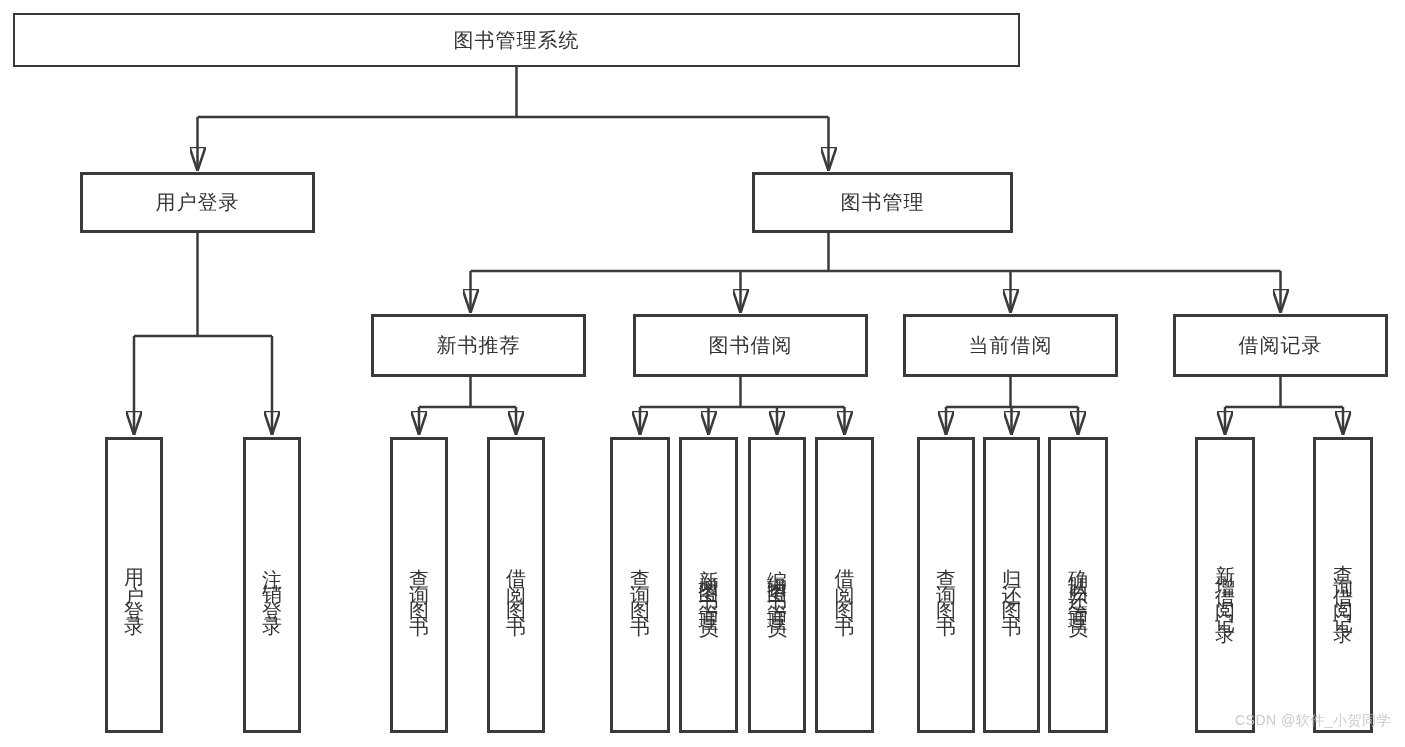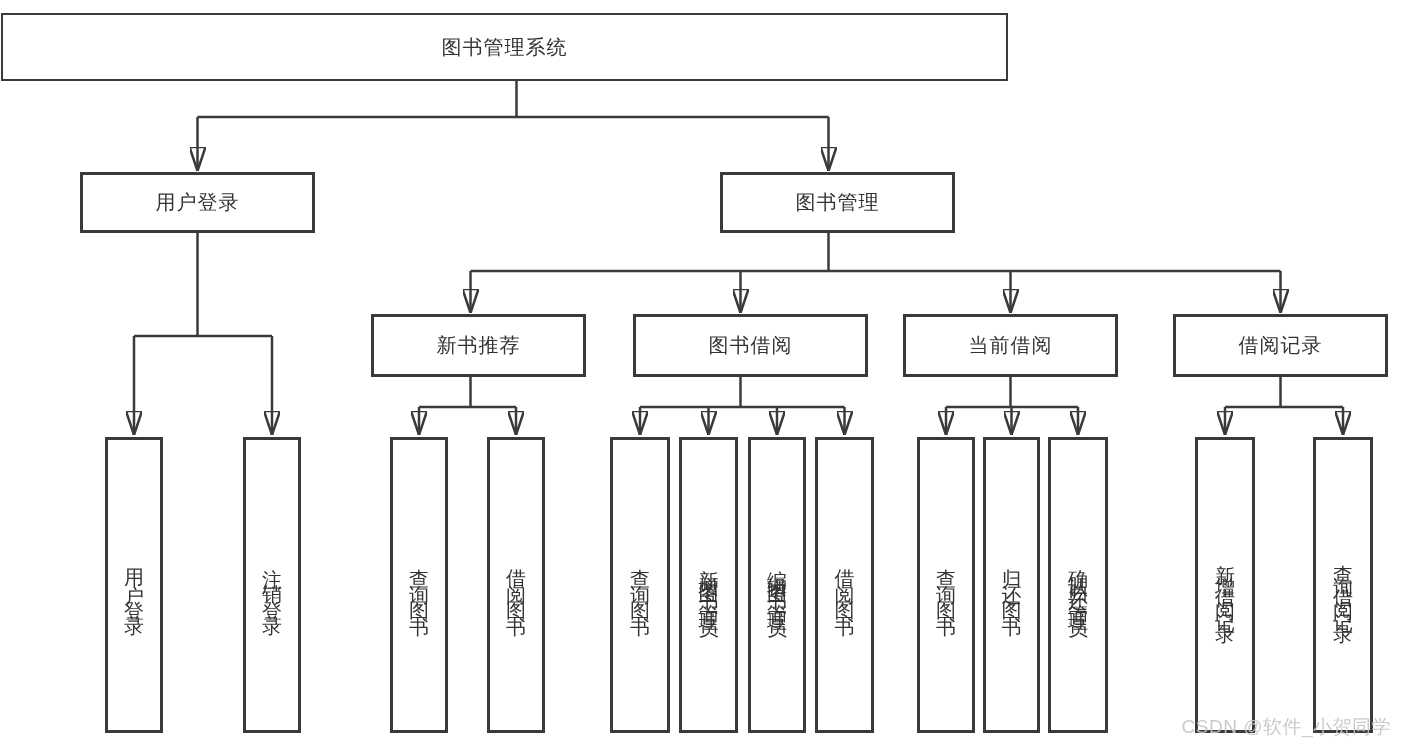--- a/index.html
+++ b/index.html
@@ -40,22 +40,22 @@
     writing-mode:vertical-rl;
     text-orientation:mixed;
     font-size:20px;
     color:var(--text);
     line-height:1.05;
   }
   .root-node{border-width:2.5px;}
   .watermark{
     position:absolute;
     right:14px;
-    bottom:7px;
-    font-size:19px;
+    bottom:17px;
+    font-size:14px;
     color:var(--watermark);
     opacity:0.92;
     z-index:5;
     white-space:nowrap;
     letter-spacing:0.5px;
   }
 </style>
 <title>图书管理系统</title></head>
 <body>
 
@@ -116,28 +116,28 @@
     </g>
 
     <g>
       <path d="M1280.5 377 V407"></path>
       <path d="M1225 407 H1343"></path>
       <path d="M1225 407 V435" marker-end="url(#arrow)"></path>
       <path d="M1343 407 V435" marker-end="url(#arrow)"></path>
     </g>
   </svg>
 
-  <div class="node h-node root-node" style="left:1px;top:13px;width:1007px;height:68px">
+  <div class="node h-node root-node" style="left:13px;top:13px;width:1007px;height:54px">
     <span class="lbl">图书管理系统</span>
   </div>
 
   <div class="node h-node" style="left:80px;top:172px;width:235px;height:61px">
     <span class="lbl">用户登录</span>
   </div>
-  <div class="node h-node" style="left:720px;top:172px;width:235px;height:61px">
+  <div class="node h-node" style="left:752px;top:172px;width:261px;height:61px">
     <span class="lbl">图书管理</span>
   </div>
 
   <div class="node h-node" style="left:371px;top:314px;width:215px;height:63px">
     <span class="lbl">新书推荐</span>
   </div>
   <div class="node h-node" style="left:633px;top:314px;width:235px;height:63px">
     <span class="lbl">图书借阅</span>
   </div>
   <div class="node h-node" style="left:1173px;top:314px;width:215px;height:63px">

